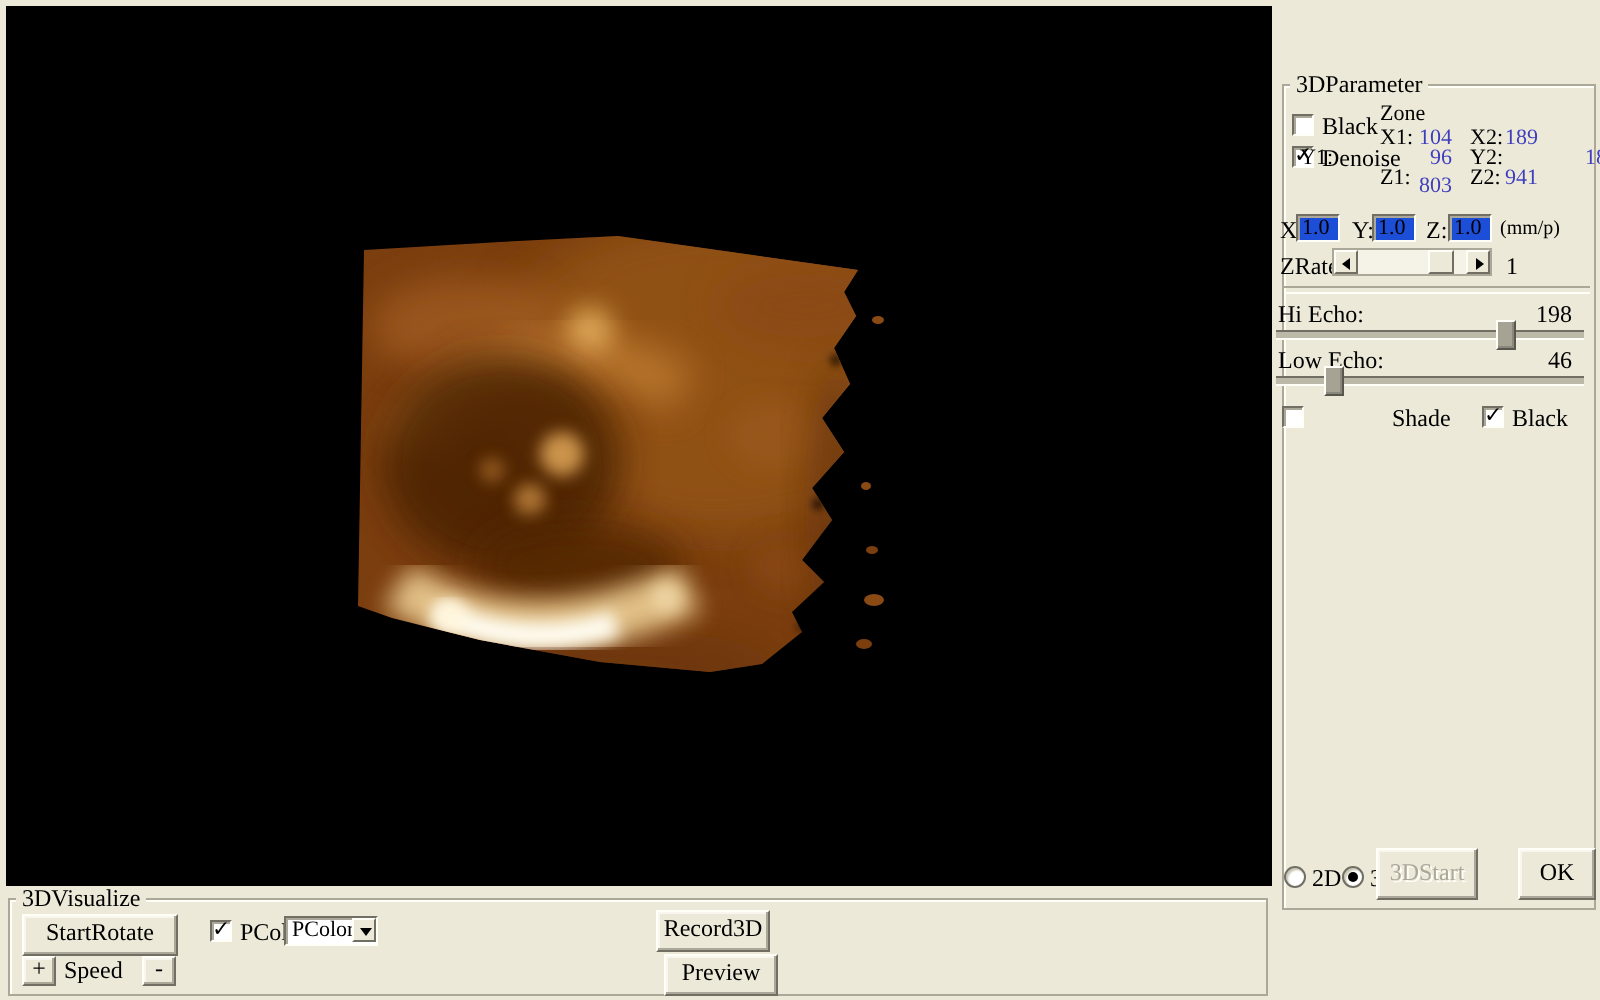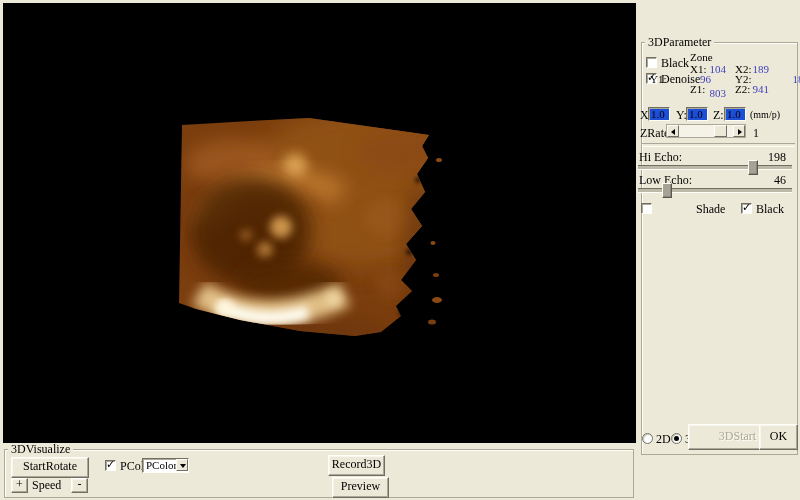--- a/index.html
+++ b/index.html
@@ -142,21 +142,21 @@
   <span class="lbl" style="left:661px;top:73px;">Denoise</span>
 
   <span class="lbl small" style="left:690px;top:52px;">Zone</span>
 
   <span class="lbl small" style="left:690px;top:64px;">X1:</span>
   <span class="lbl small val" style="left:700px;top:64px;width:26px;text-align:right;">104</span>
   <span class="lbl small" style="left:735px;top:64px;">X2:</span>
   <span class="lbl small val" style="left:746px;top:64px;width:23px;text-align:right;">189</span>
 
   <span class="lbl small" style="left:650px;top:74px;">Y1:</span>
-  <span class="lbl small val" style="left:700px;top:74px;width:26px;">96</span>
+  <span class="lbl small val" style="left:700px;top:74px;width:26px;text-align:right;">96</span>
   <span class="lbl small" style="left:735px;top:74px;">Y2:</span>
   <span class="lbl small val" style="left:786px;top:74px;width:23px;text-align:right;">180</span>
 
   <span class="lbl small" style="left:690px;top:84px;">Z1:</span>
   <span class="lbl small val" style="left:700px;top:88px;width:26px;text-align:right;">803</span>
   <span class="lbl small" style="left:735px;top:84px;">Z2:</span>
   <span class="lbl small val" style="left:746px;top:84px;width:23px;text-align:right;">941</span>
 
   <span class="lbl" style="left:640px;top:109px;">X:</span>
   <input class="field" style="left: 648px; top: 107px; width: 22px; height: 14px;" value="1.0">
@@ -193,21 +193,21 @@
   <span class="checkbox" style="left:641px;top:203px;"></span>
   <span class="lbl" style="left:656px;top:203px;margin-left:40px;">Shade</span>
   <span class="checkbox checked" style="left:741px;top:203px;"></span>
   <span class="lbl" style="left:756px;top:203px;">Black</span>
 
   <span class="radio" style="left:642px;top:433px;"></span>
   <span class="lbl" style="left:656px;top:433px;">2D</span>
   <span class="radio selected" style="left:671px;top:433px;"></span>
   <span class="lbl" style="left:685px;top:433px;">3D</span>
 
-  <div class="btn disabled" style="left:688px;top:424px;width:49px;height:24px;line-height:22px;padding-left:24px;">3DStart</div>
+  <div class="btn disabled" style="left:688px;top:424px;width:49px;height:24px;line-height:22px;">3DStart</div>
   <div class="btn" style="left:759px;top:424px;width:37px;height:24px;line-height:22px;">OK</div>
 
   <div class="groupbox" style="left:4px;top:449px;width:628px;height:47px;"></div>
   <span class="grouplabel" style="left:8px;top:443px;">3DVisualize</span>
 
   <div class="btn" style="left:11px;top:457px;width:76px;height:19px;line-height:17px;">StartRotate</div>
   <div class="btn" style="left:11px;top:478px;width:15px;height:13px;line-height:11px;">+</div>
   <span class="lbl" style="left:32px;top:479px;">Speed</span>
   <div class="btn" style="left:71px;top:478px;width:15px;height:13px;line-height:11px;">-</div>
 

